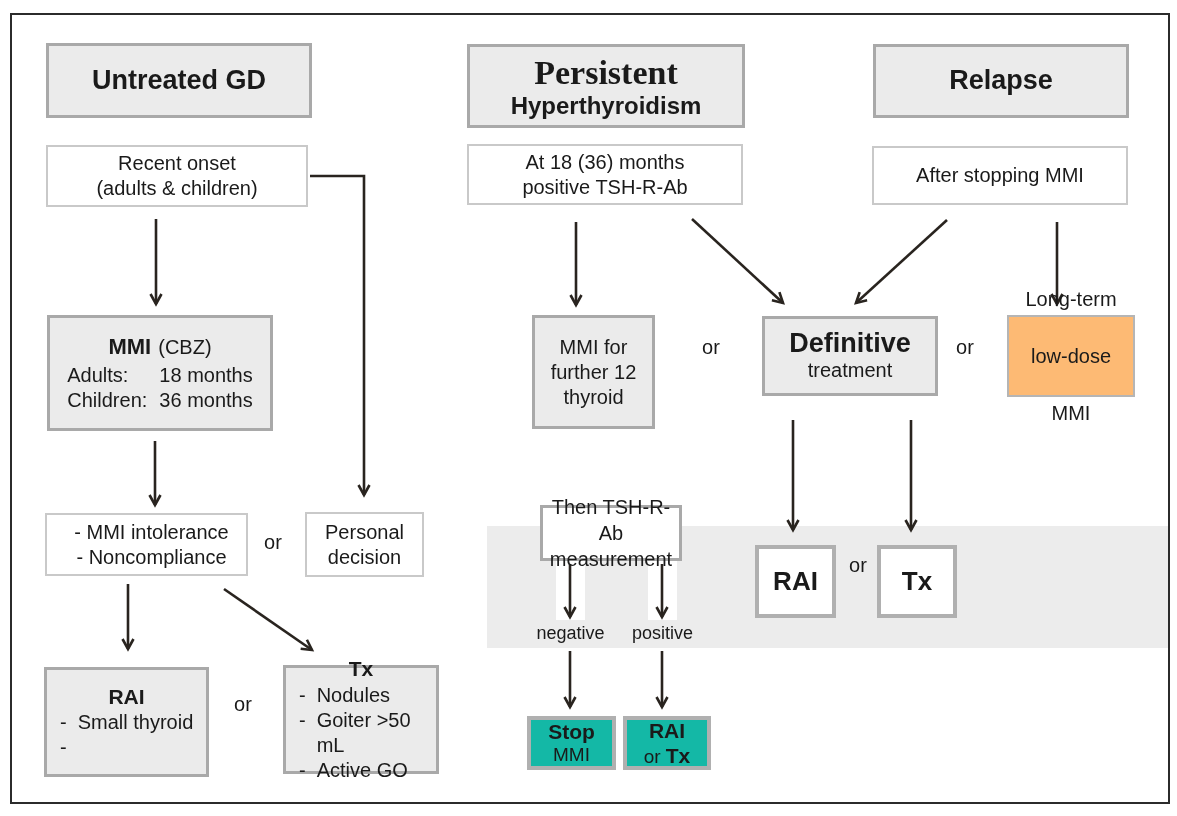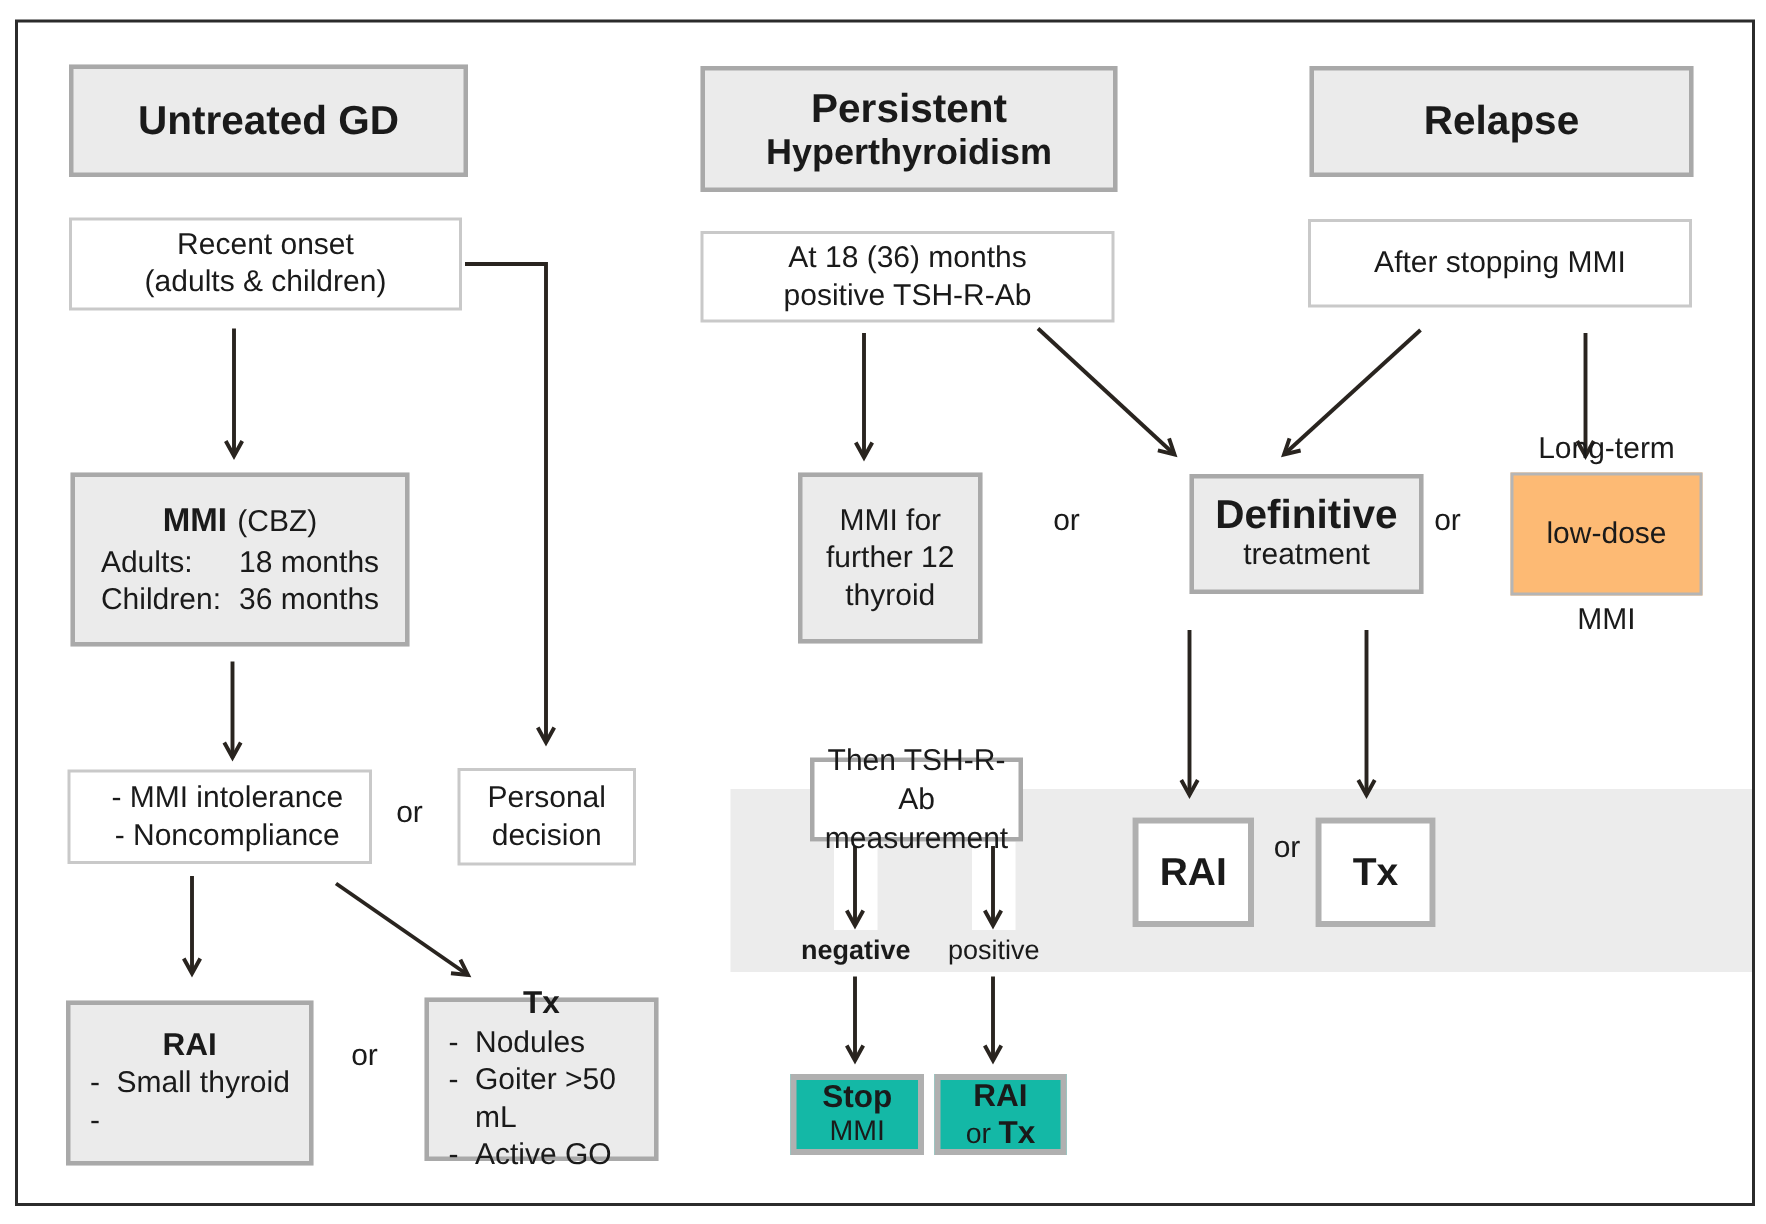--- a/index.html
+++ b/index.html
@@ -13,21 +13,21 @@
   .box{position:absolute;box-sizing:border-box;display:flex;flex-direction:column;
        align-items:center;justify-content:center;text-align:center;line-height:1.25;}
   .fill{background:#ebebeb;border:3px solid #a9a9a9;}
   .fillthin{background:#fdba74;border:2px solid #b5b5b5;gap:32px;}
   .fillthick{background:#14b8a6;border:4px solid #b0b0b0;align-items:center;}
   .whitebox{background:#ffffff;border:2px solid #c9c9c9;}
   .medwhite{background:#ffffff;border:3px solid #a9a9a9;}
   .thickwhite{background:#ffffff;border:4px solid #b0b0b0;}
 
   .hdr{font-size:27px;font-weight:bold;}
-  .hdr2a{font-size:27px;font-weight:bold;line-height:1.15;}
+  .hdr2a{font-size:34px;font-weight:bold;line-height:1.15;font-family:Liberation Serif, serif;}
   .hdr2b{font-size:24px;font-weight:bold;line-height:1.15;}
   .t20{font-size:20px;}
   .t19{font-size:19px;}
   .t16{font-size:20px;line-height:1.3;}
   .b27{font-size:27px;font-weight:bold;}
   .b22{font-size:22px;font-weight:bold;}
   .b21{font-size:21px;font-weight:bold;}
   .b26{font-size:26px;font-weight:bold;}
   .or{position:absolute;font-size:20px;text-align:center;}
   .lbl{position:absolute;font-size:18px;text-align:center;}
@@ -139,52 +139,52 @@
         <span>Active GO</span>
       </div>
     </div>
   </div>
 
   <div class="box fill" style="left:467px;top:44px;width:278px;height:84px;">
     <div class="hdr2a">Persistent</div>
     <div class="hdr2b">Hyperthyroidism</div>
   </div>
 
-  <div class="box whitebox t20" style="left:467px;top:154px;width:276px;height:61px;">
+  <div class="box whitebox t20" style="left:467px;top:144px;width:276px;height:61px;">
     <div>At 18 (36) months</div>
     <div>positive TSH-R-Ab</div>
   </div>
 
   <div class="box fill t20" style="left:532px;top:315px;width:123px;height:114px;">
     <div>MMI for</div>
     <div>further 12</div>
     <div>thyroid</div>
   </div>
 
   <div class="or" style="left:694px;top:336px;width:34px;">or</div>
 
-  <div class="box fill" style="left:793px;top:316px;width:156px;height:80px;">
+  <div class="box fill" style="left:762px;top:316px;width:176px;height:80px;">
     <div class="b27" style="line-height:1.1;">Definitive</div>
     <div class="t20">treatment</div>
   </div>
 
   <div class="or" style="left:948px;top:336px;width:34px;">or</div>
 
   <div class="box fillthin t20" style="left:1007px;top:315px;width:128px;height:82px;">
     <div>Long-term</div>
     <div>low-dose</div>
     <div>MMI</div>
   </div>
 
   <div class="box medwhite t16" style="left:540px;top:505px;width:142px;height:56px;">
     <div>Then TSH-R-Ab</div>
     <div>measurement</div>
   </div>
 
-  <div class="lbl" style="left:528px;top:623px;width:85px;font-weight:bold;">negative</div>
+  <div class="lbl" style="left:528px;top:623px;width:85px;">negative</div>
   <div class="lbl" style="left:620px;top:623px;width:85px;">positive</div>
 
   <div class="box thickwhite b26" style="left:755px;top:545px;width:81px;height:73px;">
     <span>RAI</span>
   </div>
   <div class="or" style="left:843px;top:554px;width:30px;">or</div>
   <div class="box thickwhite b26" style="left:877px;top:545px;width:80px;height:73px;">
     <span>Tx</span>
   </div>
 

